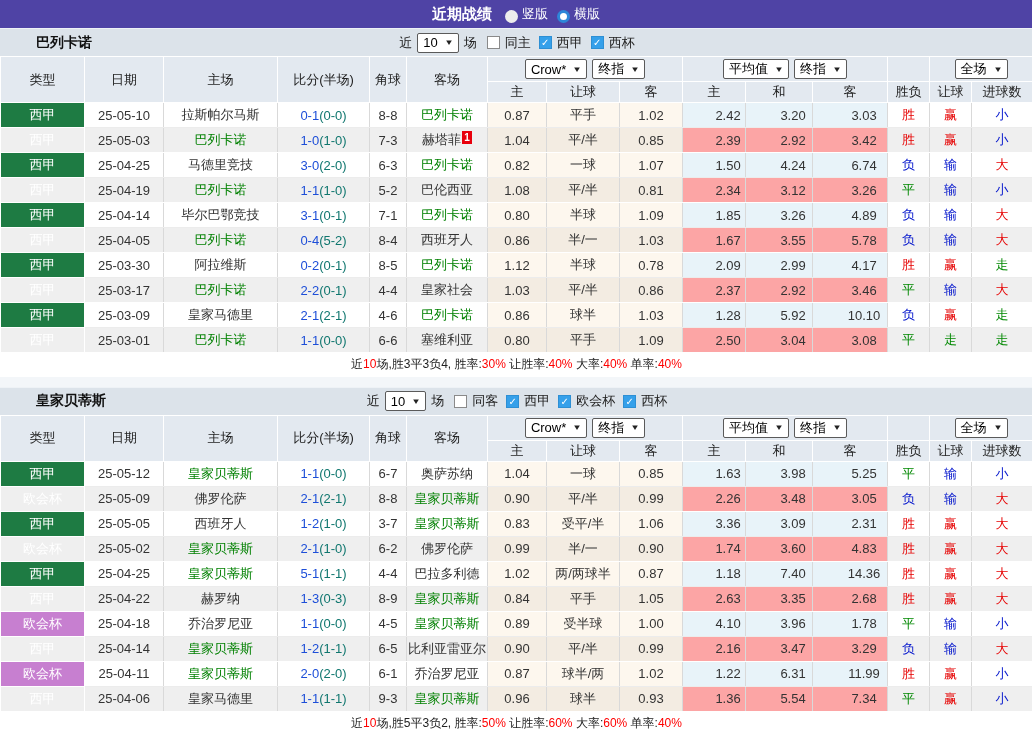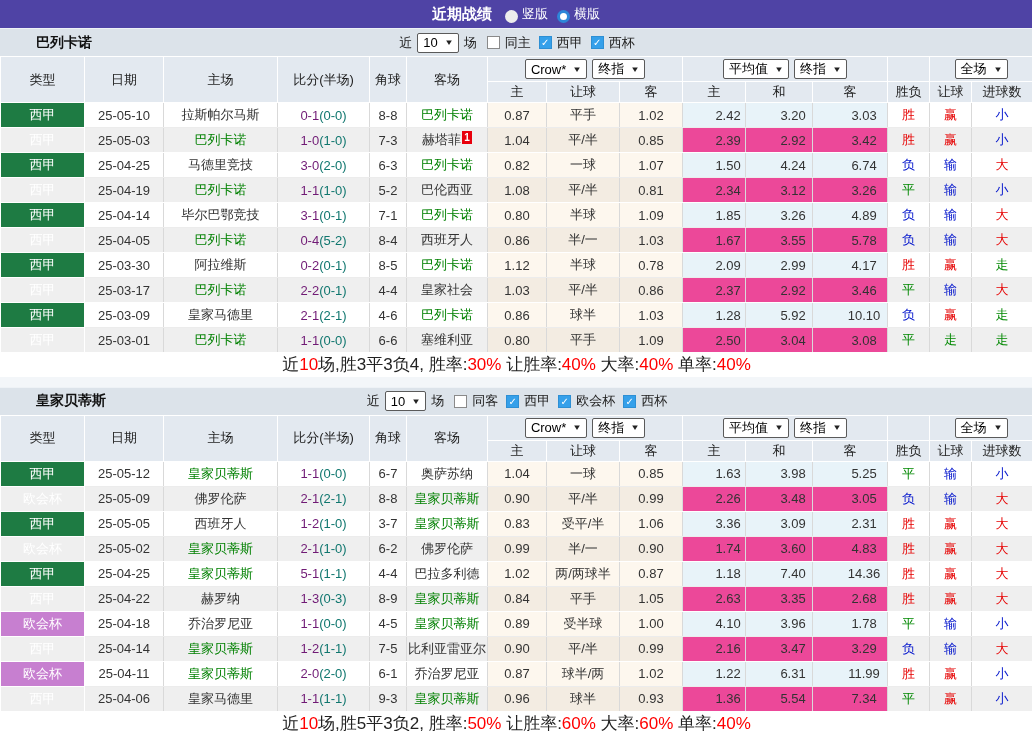--- a/index.html
+++ b/index.html
@@ -39,32 +39,32 @@
   .hrow1 th { height:25px; }
   .hrow2 th { height:21px; }
   th.selth { background:#e3e9f0; }
   th .selwrap { display:flex; justify-content:center; gap:5px; }
   td { height:25px; text-align:center; border-right:1px solid #d9d9d9; border-bottom:1px solid #ececec;
     overflow:hidden; white-space:nowrap; background:#fff; }
   tr.even td { background:#efefef; border-bottom:1px solid #fff; }
   td.cream { background:#fdf7ee; }
   tr.even td.cream { background:#f3ece2; }
   td.blue { background:#e8f3f9;padding-left:28px; }
-  tr.even td.blue { background:#ec4899; }
+  tr.even td.blue { background:#fca5a5; }
   td.lg { color:#fff; border:1px solid #fff; }
   td.lg-laliga { background:#1e7b43; }
   td.lg-conf { background:#c77fd0; }
   td.team.hl { color:#008000; }
-  .score-main { color:#701a75; }
+  .score-main { color:#1d4ed8; }
   .score-half { color:#0f766e; }
   .badge { display:inline-block; background:#e8000d; color:#fff; font-size:10px; font-weight:bold;
     line-height:13px; min-width:10px; padding:0 1px; vertical-align:top; margin-left:1px; }
   .c-r { color:#e60000; } .c-b { color:#0013cc; } .c-g { color:#008800; }
 
-  td.summary { height:24px; background:#fff; border:none; border-top:1px solid #d2d2d2; color:#222; font-size:17px; }
+  td.summary { height:24px; background:#fff; border:none; border-top:1px solid #d2d2d2; color:#222; font-size:12px; }
   td.summary .red { color:#ff0000; }
 
   .gap { height:10px; background:#f3f6f9; }
 </style>
 </head>
 <body>
 
 <div class="page">
 
   <div class="topbar">
@@ -561,21 +561,21 @@
             <td class="blue">1.78</td>
             <td class="c-g">平</td>
             <td class="c-b">输</td>
             <td class="c-b">小</td>
           </tr>
           <tr class="even">
             <td class="lg lg-laliga">西甲</td>
             <td>25-04-14</td>
             <td class="team hl">皇家贝蒂斯</td>
             <td><span class="score-main">1-2</span><span class="score-half">(1-1)</span></td>
-            <td>7-5</td>
+            <td>6-5</td>
             <td class="team"><span>比利亚雷亚尔</span></td>
             <td class="cream">0.90</td>
             <td class="cream">平/半</td>
             <td class="cream">0.99</td>
             <td class="blue">2.16</td>
             <td class="blue">3.47</td>
             <td class="blue">3.29</td>
             <td class="c-b">负</td>
             <td class="c-b">输</td>
             <td class="c-r">大</td>

